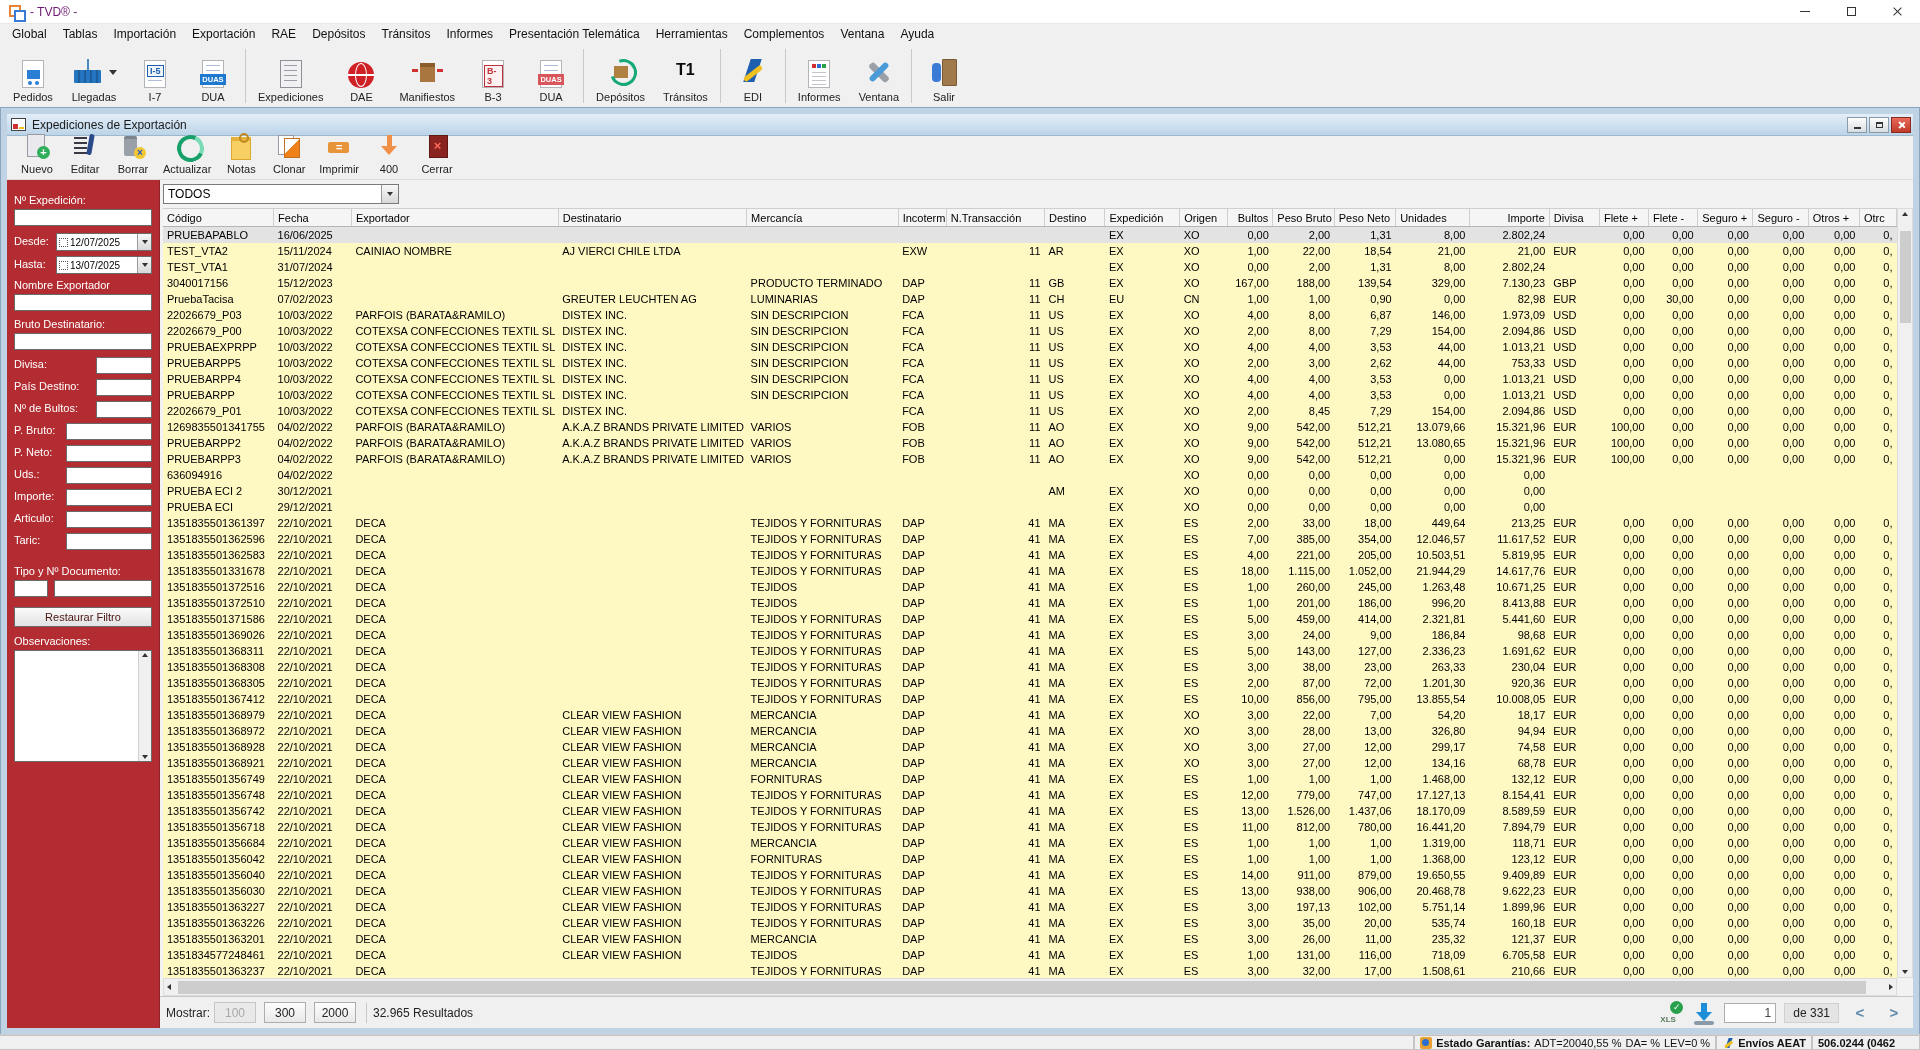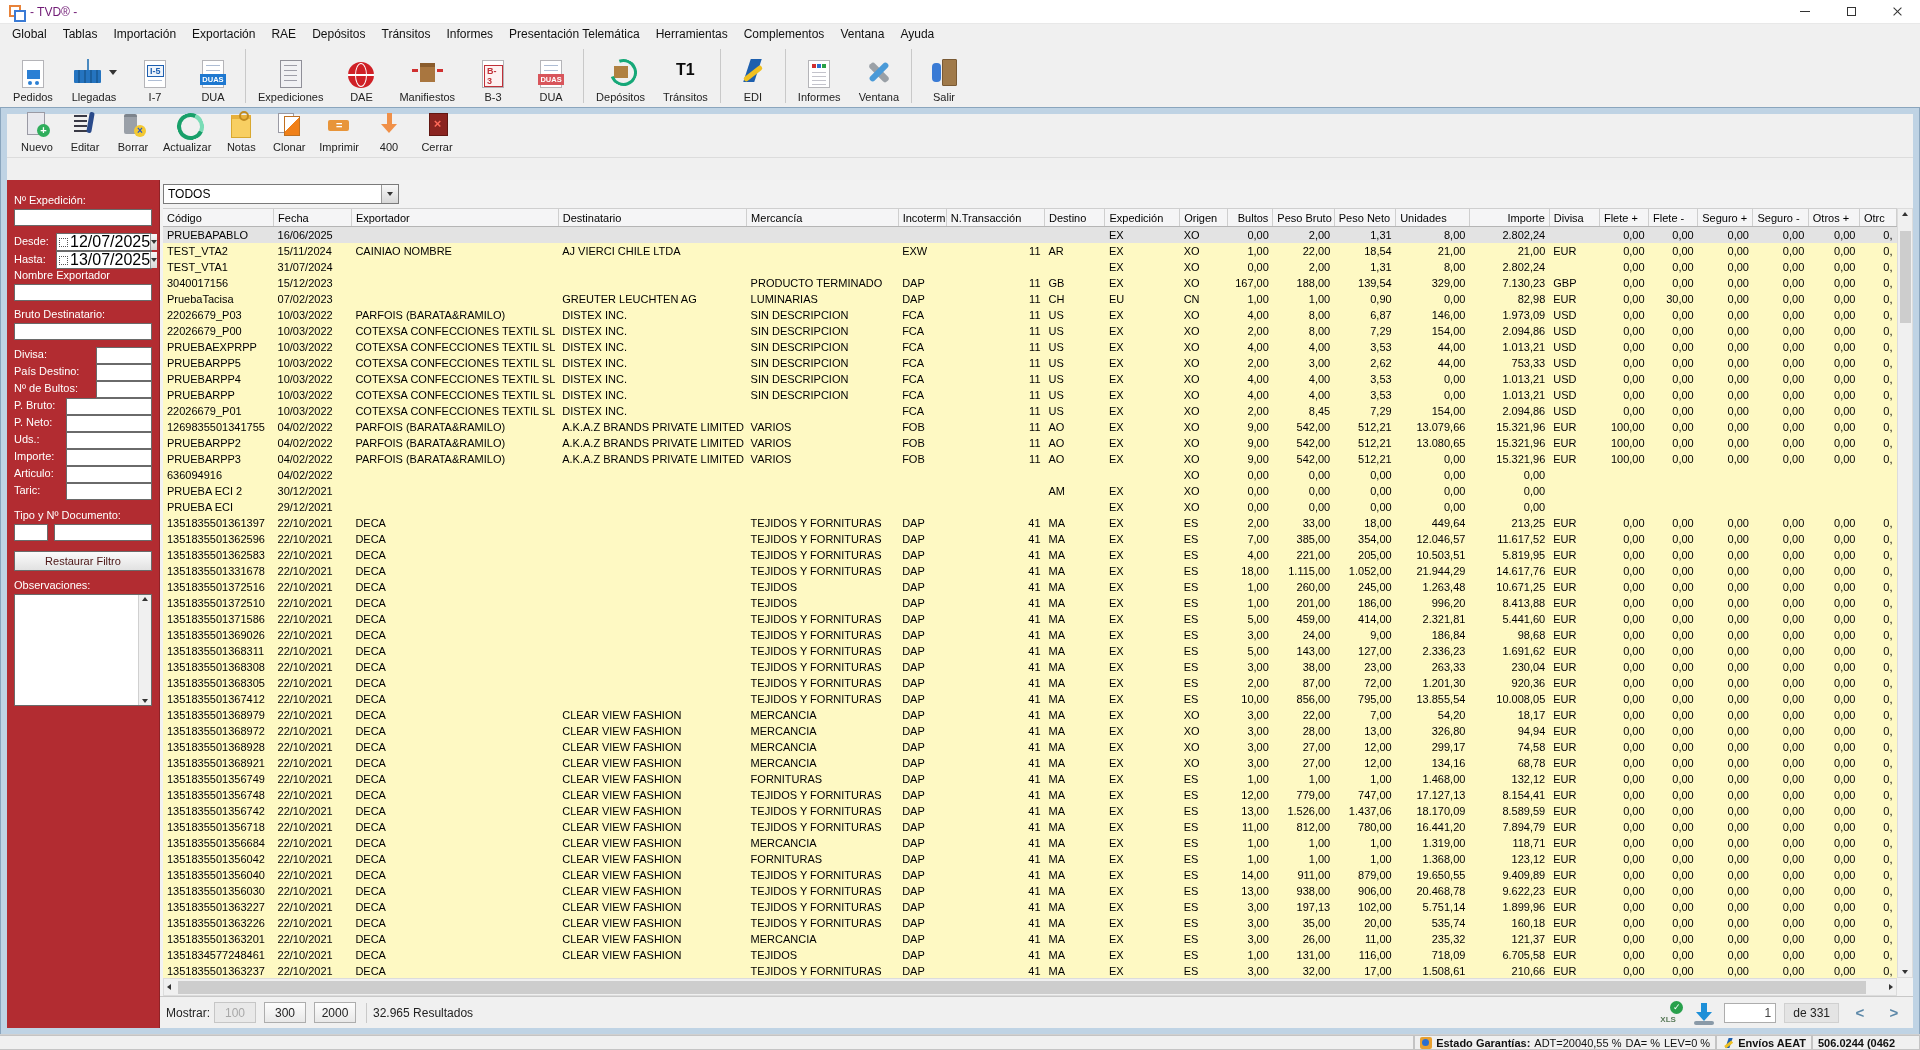--- a/index.html
+++ b/index.html
@@ -124,26 +124,26 @@
     font-size:13px;font-weight:bold;line-height:19px;}
   
   .ccontent{position:absolute;left:0;right:0;top:66px;bottom:0;display:flex;}
   
   .fp{width:153px;flex:0 0 153px;background:#b22c31;border-right:1px solid #8f2226;color:#fff;
     font-size:11px;padding:14px 7px 0;overflow:hidden;}
   .flabel{margin-bottom:2px;line-height:13px;}
   .fgroup{margin-bottom:7px;}
   .finput{display:block;width:100%;height:17px;border:1px solid #6a6a6a;background:#fff;font-size:11px;
     padding:0 3px;font-family:inherit;}
-  .frow{display:flex;align-items:center;justify-content:space-between;}
+  .frow{display:flex;align-items:center;justify-content:space-between;margin-bottom:5px;}
   .frow .finput{display:inline-block;}
   .w56{width:56px;} .w86{width:86px;} .w34{width:34px;}
   .datebox{display:flex;align-items:center;width:96px;height:18px;background:#fff;border:1px solid #6a6a6a;color:#000;}
   .chk{width:9px;height:9px;border:1px dotted #555;margin:0 2px 0 2px;flex:0 0 auto;}
-  .dval{flex:1;font-size:16px;}
+  .dval{flex:1;font-size:10px;}
   .dbtn{width:14px;height:16px;background:linear-gradient(#f8f8f8,#d8d8d8);border-left:1px solid #9a9a9a;
     display:flex;align-items:center;justify-content:center;}
   .tri-d{width:0;height:0;border-left:3.5px solid transparent;border-right:3.5px solid transparent;border-top:4px solid #333;}
   .tri-u{width:0;height:0;border-left:3.5px solid transparent;border-right:3.5px solid transparent;border-bottom:4px solid #333;}
   .tri-l{width:0;height:0;border-top:3.5px solid transparent;border-bottom:3.5px solid transparent;border-right:4px solid #333;}
   .tri-r{width:0;height:0;border-top:3.5px solid transparent;border-bottom:3.5px solid transparent;border-left:4px solid #333;}
   .rstbtn{display:block;width:100%;height:20px;margin:10px 0 8px;background:linear-gradient(#fbfbfb,#e2e2e2);
     border:1px solid #6a6a6a;font-size:11px;color:#4a1414;font-family:inherit;}
   .obsbox{display:flex;height:112px;background:#fff;border:1px solid #6a6a6a;}
   .obsbox textarea{flex:1;border:none;resize:none;outline:none;font-family:inherit;font-size:11px;}
@@ -330,20 +330,35 @@
     <span class="tsep"></span>
     <div class="tbi">
       <span class="icw">
         <span class="ic ic-salir"></span>
       </span>
       <span class="tbl">Salir</span>
     </div>
   </div>
 
 <div class="child">
+  <div class="ctitle">
+    <span class="cico"></span>
+    <span>Expediciones de Exportación</span>
+    <span class="cbtns">
+      <span class="cbtn">
+          <span class="cg-min"></span>
+        </span>
+      <span class="cbtn">
+          <span class="cg-rest"></span>
+        </span>
+      <span class="cbtn red">
+          <span class="cg-x"></span>
+        </span>
+    </span>
+  </div>
 
   <div class="ctoolbar">
       <div class="ctbi">
         <span class="icw">
           <span class="cic ic-nuevo"></span>
         </span>
         <span class="tbl">Nuevo</span>
       </div>
       <div class="ctbi">
         <span class="icw">
@@ -459,21 +474,21 @@
         <input class="finput w86" style="">
       </div>
       <div class="frow">
         <span class="flabel">Articulo:</span>
         <input class="finput w86" style="">
       </div>
       <div class="frow">
         <span class="flabel">Taric:</span>
         <input class="finput w86" style="">
       </div>
-      <div class="fgroup" style="margin-top:9px;">
+      <div class="fgroup" style="margin-top:15px;">
         <div class="flabel">Tipo y Nº Documento:</div>
         <div class="frow" style="margin-bottom:0;">
           <input class="finput w34" style="">
           <input class="finput" style="width: 98px;">
         </div>
       </div>
       <button class="rstbtn">Restaurar Filtro</button>
       <div class="flabel">Observaciones:</div>
       <div class="obsbox">
         <textarea style=""></textarea>

